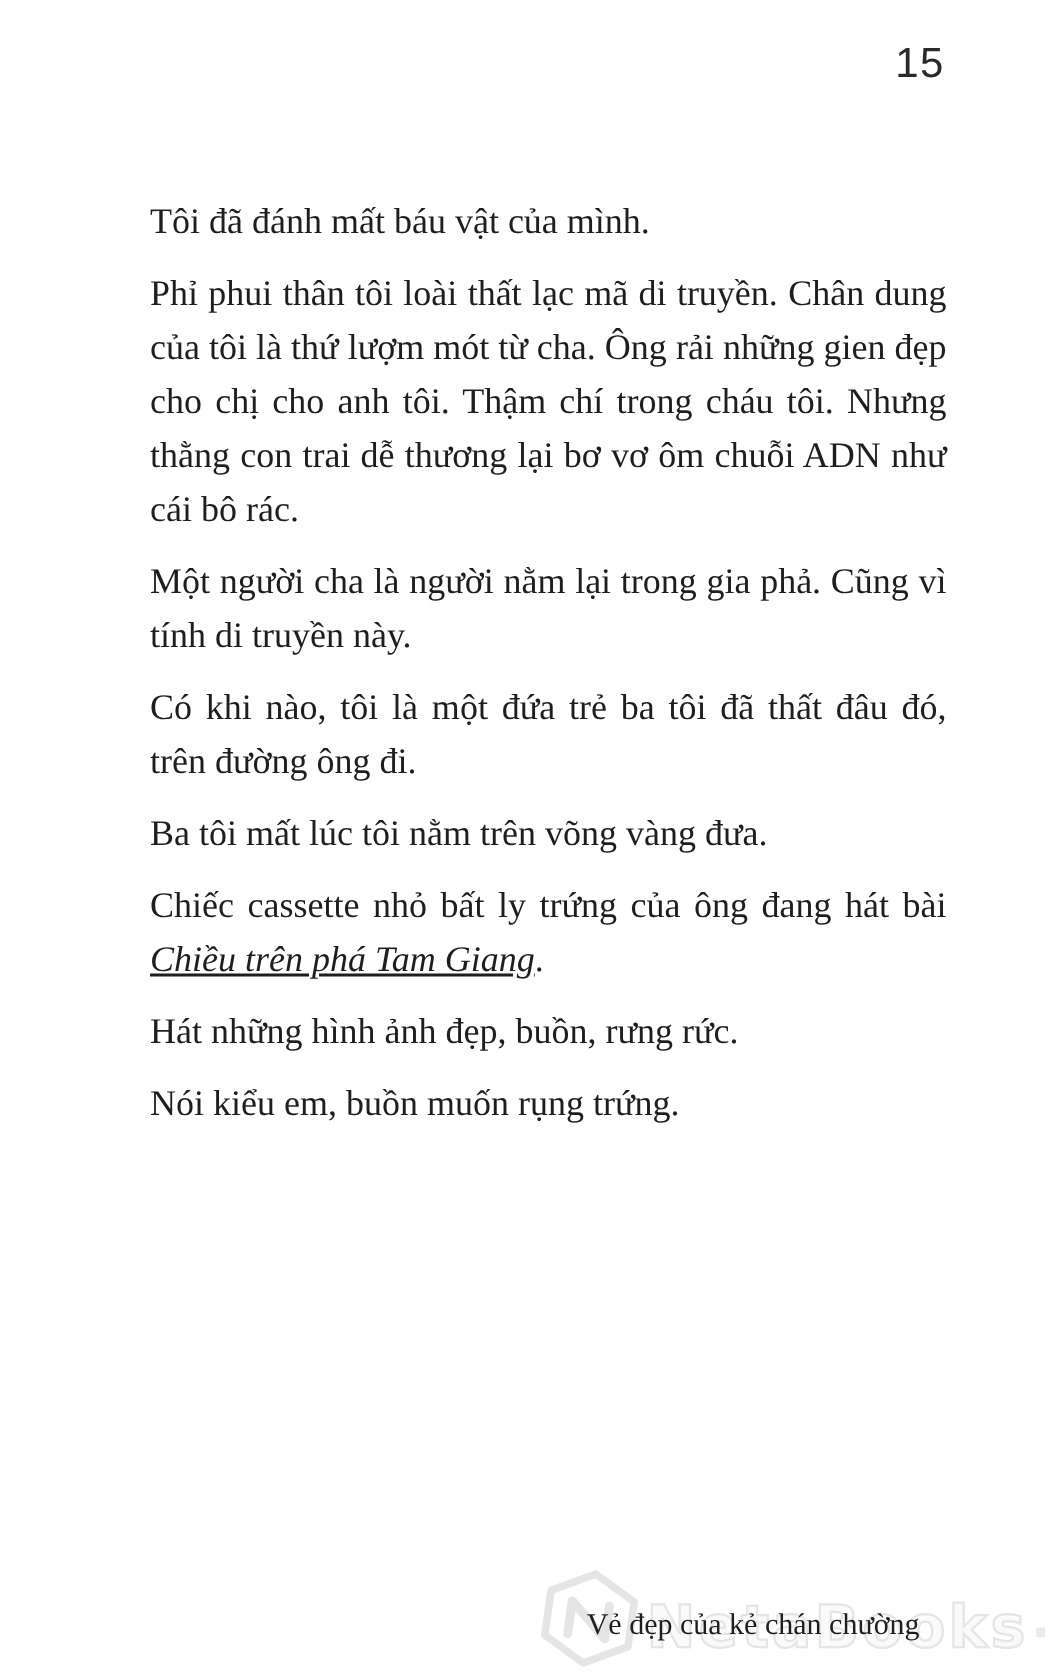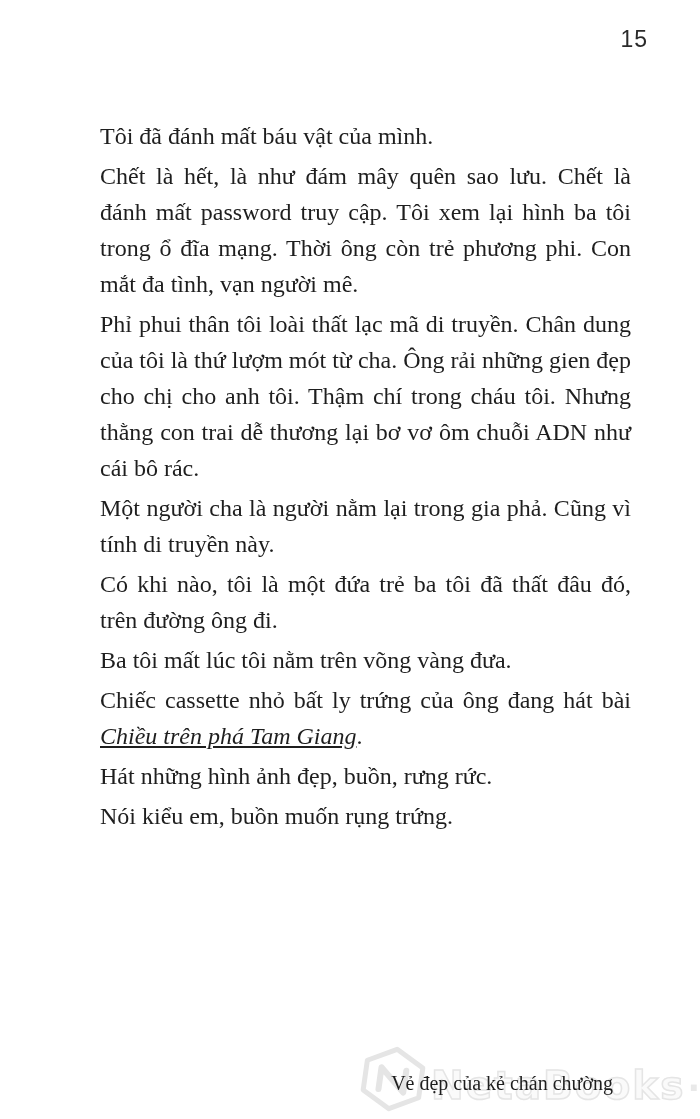--- a/index.html
+++ b/index.html
@@ -8,34 +8,34 @@
     width: 700px;
     height: 1119px;
     background: #ffffff;
     overflow: hidden;
     font-family: "Liberation Serif", "DejaVu Serif", serif;
     color: #1e1e1e;
   }
   .page-number {
     position: absolute;
     top: 26px;
-    right: 52px;
+    right: 70px;
     font-family: "Liberation Sans", "DejaVu Sans", sans-serif;
-    font-size: 23px;
+    font-size: 28px;
     letter-spacing: 1px;
     color: #2a2a2a;
   }
   .content {
     position: absolute;
     left: 100px;
     top: 118px;
     width: 531px;
   }
   .content p {
-    margin: 0 0 4px 0;
+    margin: 12px 0 4px 0;
     font-size: 24px;
     line-height: 36px;
     text-align: justify;
     color: #1e1e1e;
   }
   .content p span.it { font-style: italic; text-decoration: underline; }
   
   .watermark {
     position: absolute;
     left: 359px;
@@ -76,21 +76,20 @@
 </style>
 </head>
 <body>
 
 <div class="page">
 
   <div class="page-number">15</div>
 
   <div class="content">
       <p><span>Tôi đã đánh mất báu vật của mình.</span></p>
-      <p><span>Chết là hết, là như đám mây quên sao lưu. Chết là đánh mất password truy cập. Tôi xem lại hình ba tôi trong ổ đĩa mạng. Thời ông còn trẻ phương phi. Con mắt đa tình, vạn người mê.</span></p>
       <p><span>Phỉ phui thân tôi loài thất lạc mã di truyền. Chân dung của tôi là thứ lượm mót từ cha. Ông rải những gien đẹp cho chị cho anh tôi. Thậm chí trong cháu tôi. Nhưng thằng con trai dễ thương lại bơ vơ ôm chuỗi ADN như cái bô rác.</span></p>
       <p><span>Một người cha là người nằm lại trong gia phả. Cũng vì tính di truyền này.</span></p>
       <p><span>Có khi nào, tôi là một đứa trẻ ba tôi đã thất đâu đó, trên đường ông đi.</span></p>
       <p><span>Ba tôi mất lúc tôi nằm trên võng vàng đưa.</span></p>
       <p><span>Chiếc cassette nhỏ bất ly trứng của ông đang hát bài </span><span class="it">Chiều trên phá Tam Giang</span><span>.</span></p>
       <p><span>Hát những hình ảnh đẹp, buồn, rưng rức.</span></p>
       <p><span>Nói kiểu em, buồn muốn rụng trứng.</span></p>
     </div>
 
   <div class="watermark">

